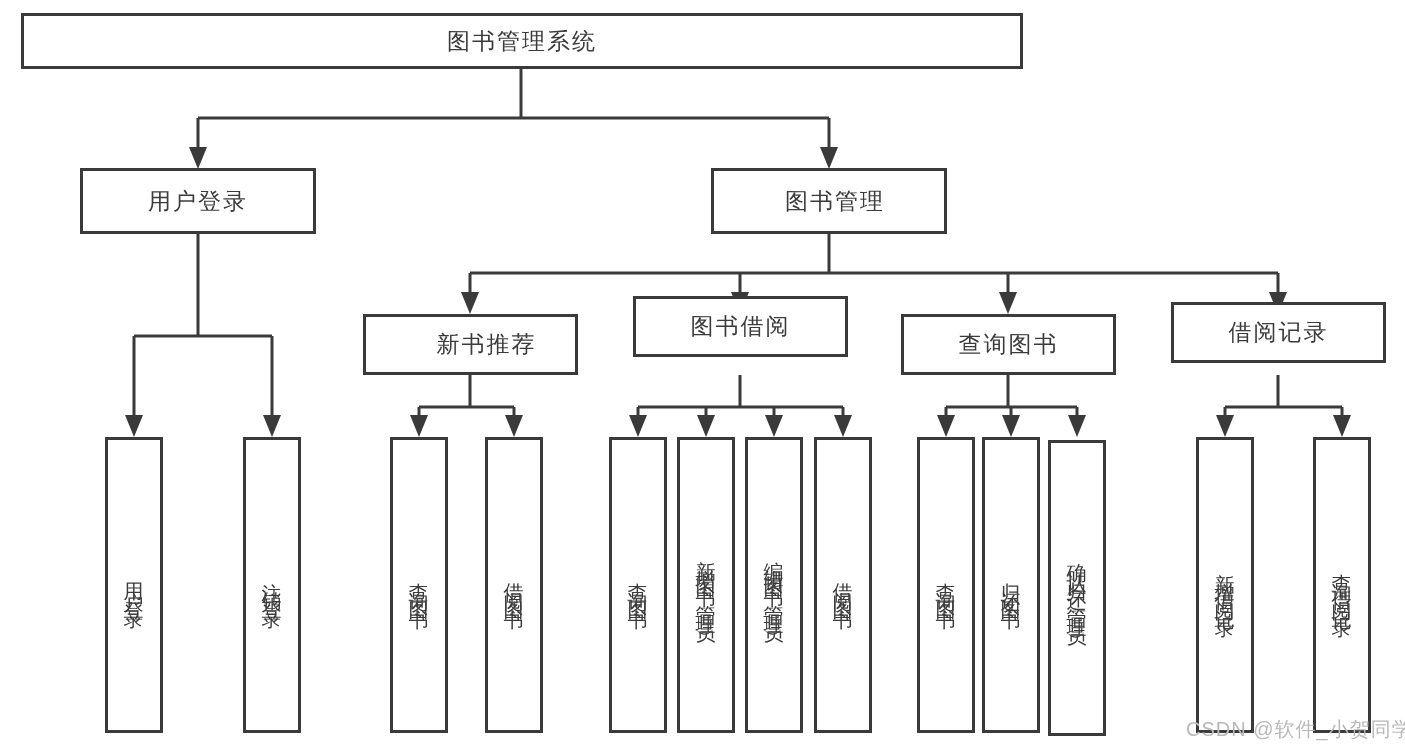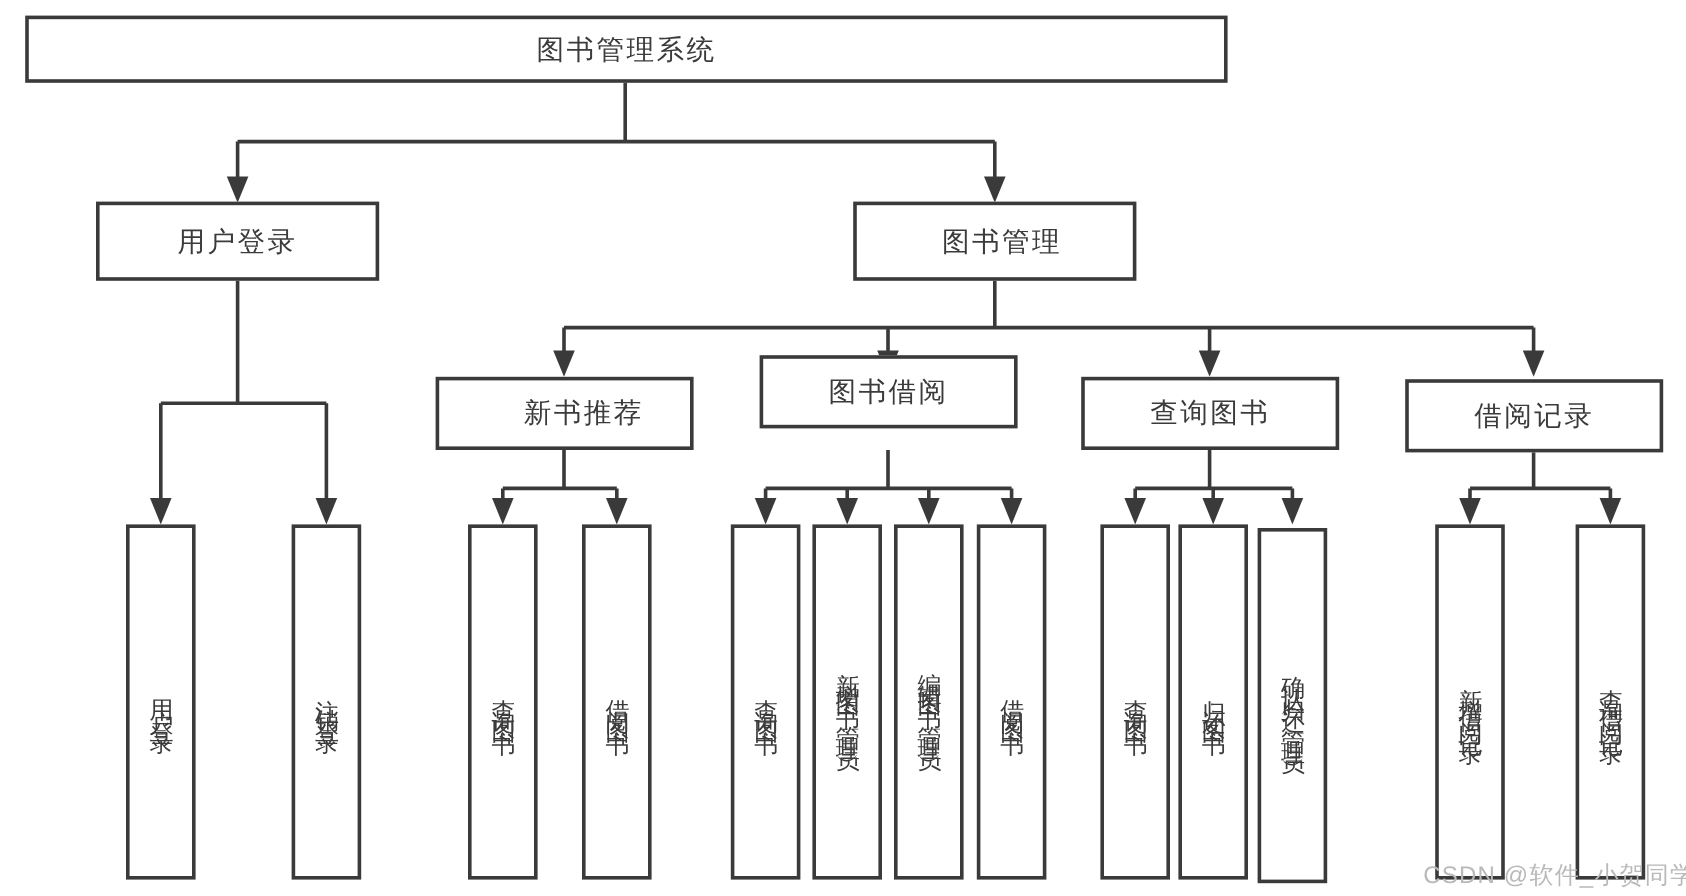--- a/index.html
+++ b/index.html
@@ -127,21 +127,21 @@
   </svg>
 
   <div class="node" style="left:21px; top:13px; width:1002px; height:56px;">图书管理系统</div>
 
   <div class="node" style="left:80px; top:168px; width:236px; height:66px;">用户登录</div>
   <div class="node" style="left:711px; top:168px; width:236px; height:66px;padding-left:12px;">图书管理</div>
 
   <div class="node" style="left:363px; top:314px; width:215px; height:61px;padding-left:32px;">新书推荐</div>
   <div class="node" style="left:633px; top:296px; width:215px; height:61px;">图书借阅</div>
   <div class="node" style="left:901px; top:314px; width:215px; height:61px;">查询图书</div>
-  <div class="node" style="left:1171px; top:316px; width:215px; height:61px;">借阅记录</div>
+  <div class="node" style="left:1171px; top:302px; width:215px; height:61px;">借阅记录</div>
 
   <div class="vnode" style="left:105px; top:437px; width:58px; height:296px;">
     <span>用户登录</span>
   </div>
   <div class="vnode" style="left:243px; top:437px; width:58px; height:296px;">
     <span>注销登录</span>
   </div>
 
   <div class="vnode" style="left:390px; top:437px; width:58px; height:296px;">
     <span>查询图书</span>

